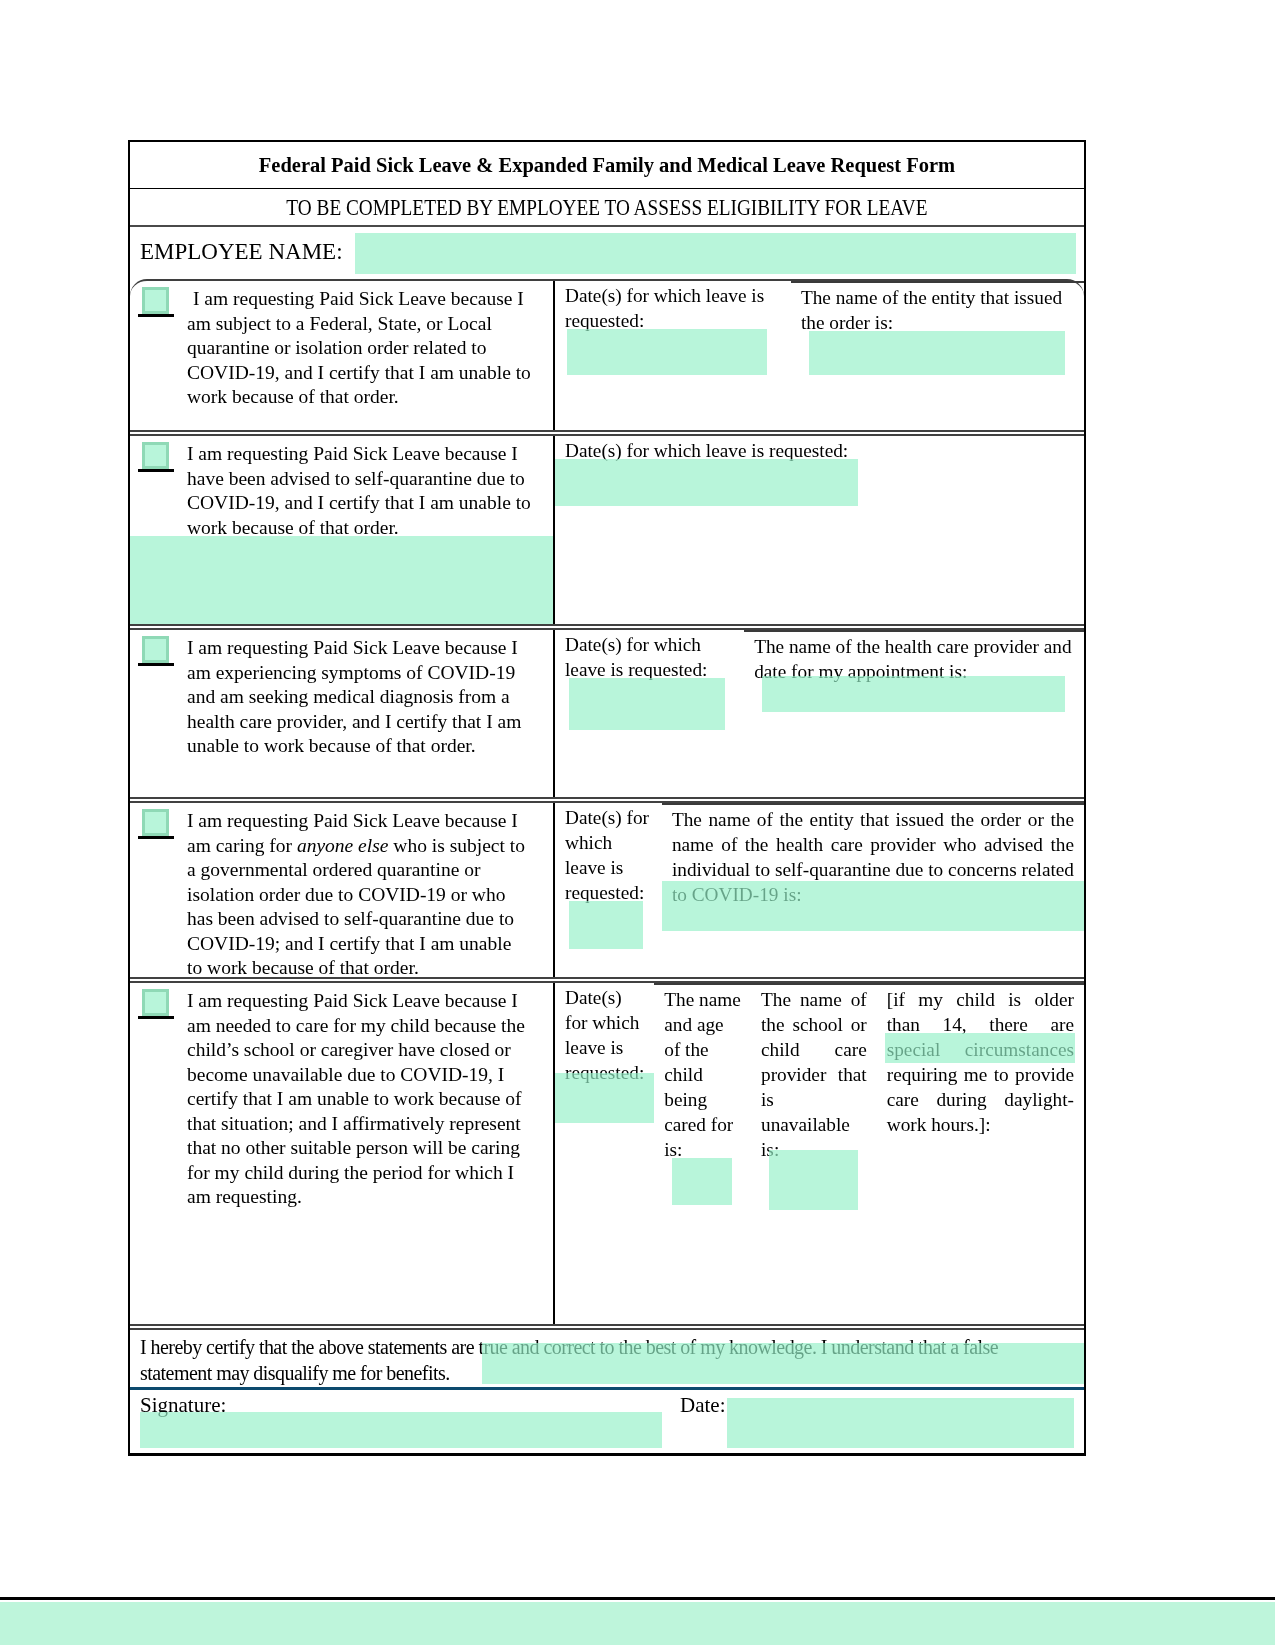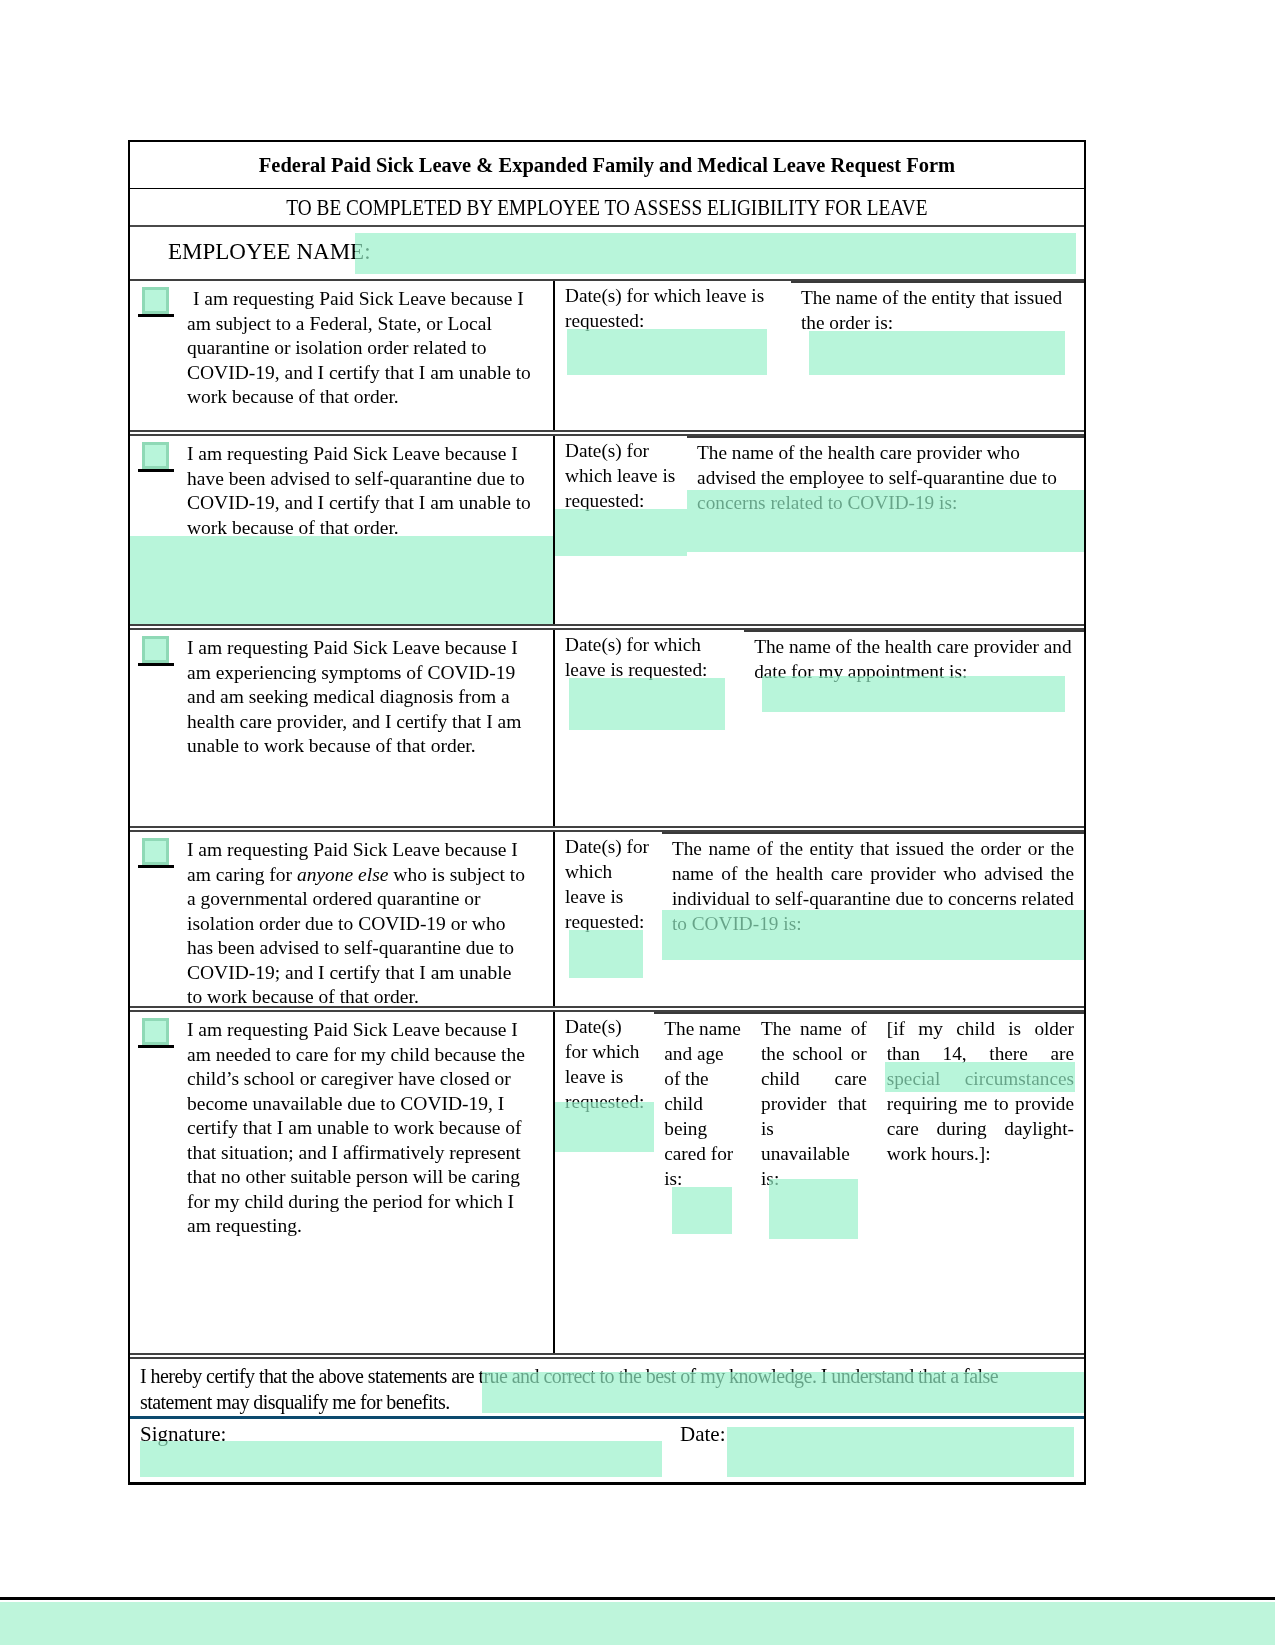--- a/index.html
+++ b/index.html
@@ -9,24 +9,24 @@
   .form { position:absolute; left:128px; top:140px; width:958px;
           border:2px solid #000; border-bottom-width:3px; background:#fff; }
 
   .title-row { height:46px; display:flex; align-items:center; justify-content:center;
                font-weight:bold; font-size:20.5px; }
   .subtitle-row { height:37px; border-top:1px solid #000; display:flex; align-items:center;
                   justify-content:center; font-size:23.5px; }
   .subtitle-row span { display:inline-block; transform:scaleX(0.82); transform-origin:center; white-space:nowrap; }
 
   .employee-row { height:54px; border-top:2px solid #4a4a4a; position:relative; font-size:23px; }
-  .employee-row .elabel { position:absolute; left:10px; top:12px;margin-left:28px; }
+  .employee-row .elabel { position:absolute; left:10px; top:12px; }
 
   .main-row { display:flex; border-top:6px double #414141; position:relative; }
-  .main-row.first { border-top:2px solid #3f3f3f; }
+  .main-row.first { border-top:2px solid #3f3f3f;border-radius:17px; }
 
   .left-cell { width:425px; border-right:2px solid #000; position:relative;
                padding:6px 22px 0 57px; font-size:19.5px; line-height:24.5px; }
   .right-cell { flex:1; display:flex; flex-direction:row; }
 
   .checkbox { position:absolute; left:12px; top:6px; width:27px; height:27px;
               background:rgba(150,240,200,0.68); border:3px solid #8fd9b6; cursor:pointer; }
   .checkbox::after { content:""; position:absolute; left:-7px; bottom:-6px;
                      width:36px; height:3.5px; background:#000; }
 
@@ -90,28 +90,24 @@
     <div class="left-cell">
       <div class="checkbox"></div>
       <div>I am requesting Paid Sick Leave because I have been advised to self-quarantine due to COVID-19, and I certify that I am unable to work because of that order.</div>
       <div class="gf abs" style="left:0; right:0; bottom:0; height:88px"></div>
     </div>
     <div class="right-cell">
       <div class="sub" style="height:76px">
         <div>Date(s) for which leave is requested:</div>
         <div class="gf" style="height:47px; margin:-4px -10px 0 -10px"></div>
       </div>
-      <div class="sub" style="height:116px">
-        <div>The name of the health care provider who advised the employee to self-quarantine due to concerns related to COVID-19 is:</div>
-        <div class="gf abs" style="left:0; right:0; bottom:0; height:62px"></div>
-      </div>
     </div>
   </div>
 
-  <div class="main-row" style="height:202px">
+  <div class="main-row" style="height:173px">
     <div class="left-cell">
       <div class="checkbox"></div>
       <div>I am requesting Paid Sick Leave because I am experiencing symptoms of COVID-19 and am seeking medical diagnosis from a health care provider, and I certify that I am unable to work because of that order.</div>
     </div>
     <div class="right-cell">
       <div class="sub" style="height:90px">
         <div>Date(s) for which leave is requested:</div>
         <div class="gf" style="height:52px; margin:-4px 9px 0 4px"></div>
       </div>
       <div class="sub" style="height:81px">

